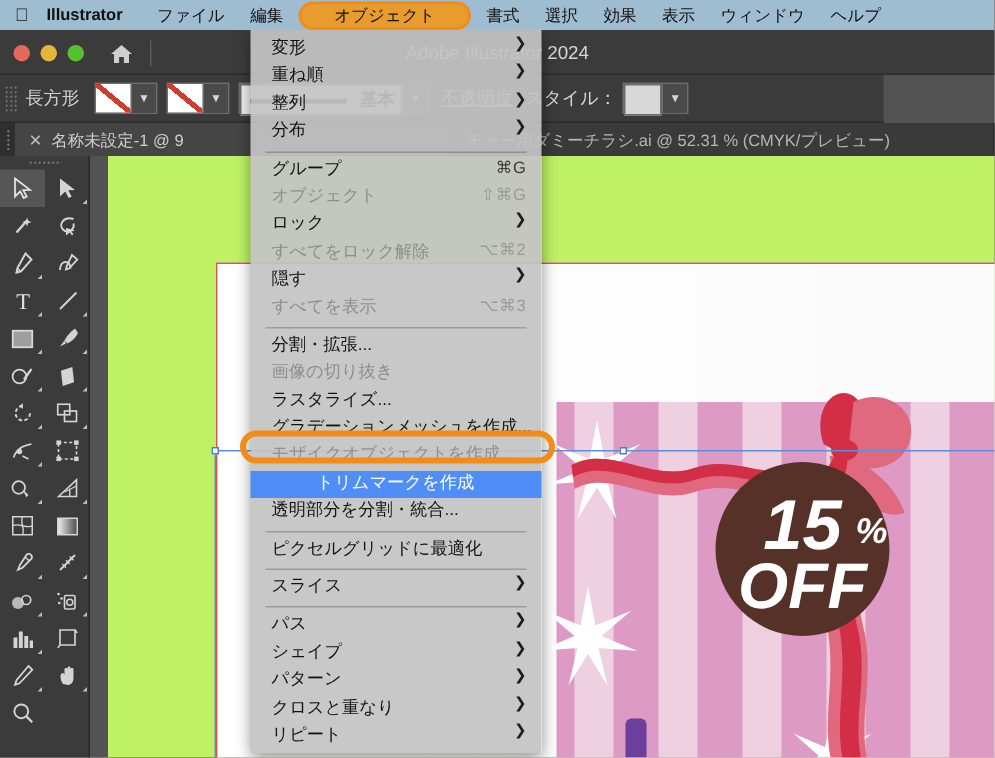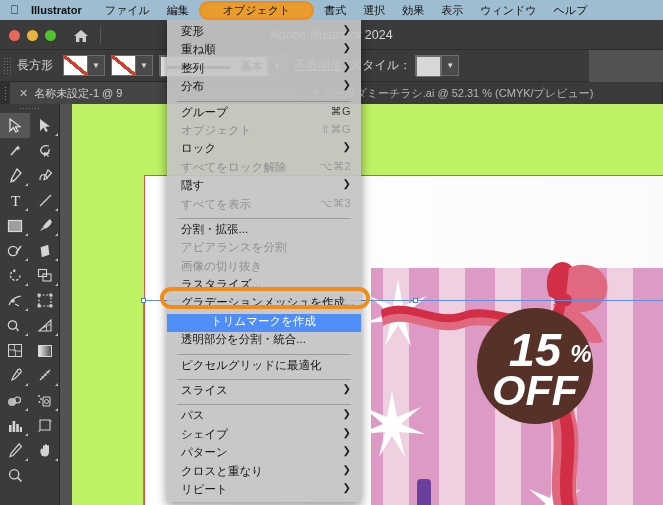--- a/index.html
+++ b/index.html
@@ -602,30 +602,30 @@
       </div>
       <div class="mrow dis">
         <span class="lbl">すべてを表示</span>
         <span class="sc">⌥⌘3</span>
       </div>
       <div class="msep"></div>
       <div class="mrow">
         <span class="lbl">分割・拡張...</span>
       </div>
       <div class="mrow dis">
-        <span class="lbl">アピアランスを分割</span>
+        <span class="lbl">画像の切り抜き</span>
+      </div>
+      <div class="mrow">
+        <span class="lbl">ラスタライズ...</span>
+      </div>
+      <div class="mrow">
+        <span class="lbl">グラデーションメッシュを作成...</span>
       </div>
       <div class="mrow dis">
-        <span class="lbl">画像の切り抜き</span>
-      </div>
-      <div class="mrow">
-        <span class="lbl">ラスタライズ...</span>
-      </div>
-      <div class="mrow">
-        <span class="lbl">グラデーションメッシュを作成...</span>
+        <span class="lbl">モザイクオブジェクトを作成...</span>
       </div>
       <div class="mrow hl">
         <span class="lbl">トリムマークを作成</span>
       </div>
       <div class="mrow">
         <span class="lbl">透明部分を分割・統合...</span>
       </div>
       <div class="msep"></div>
       <div class="mrow">
         <span class="lbl">ピクセルグリッドに最適化</span>

